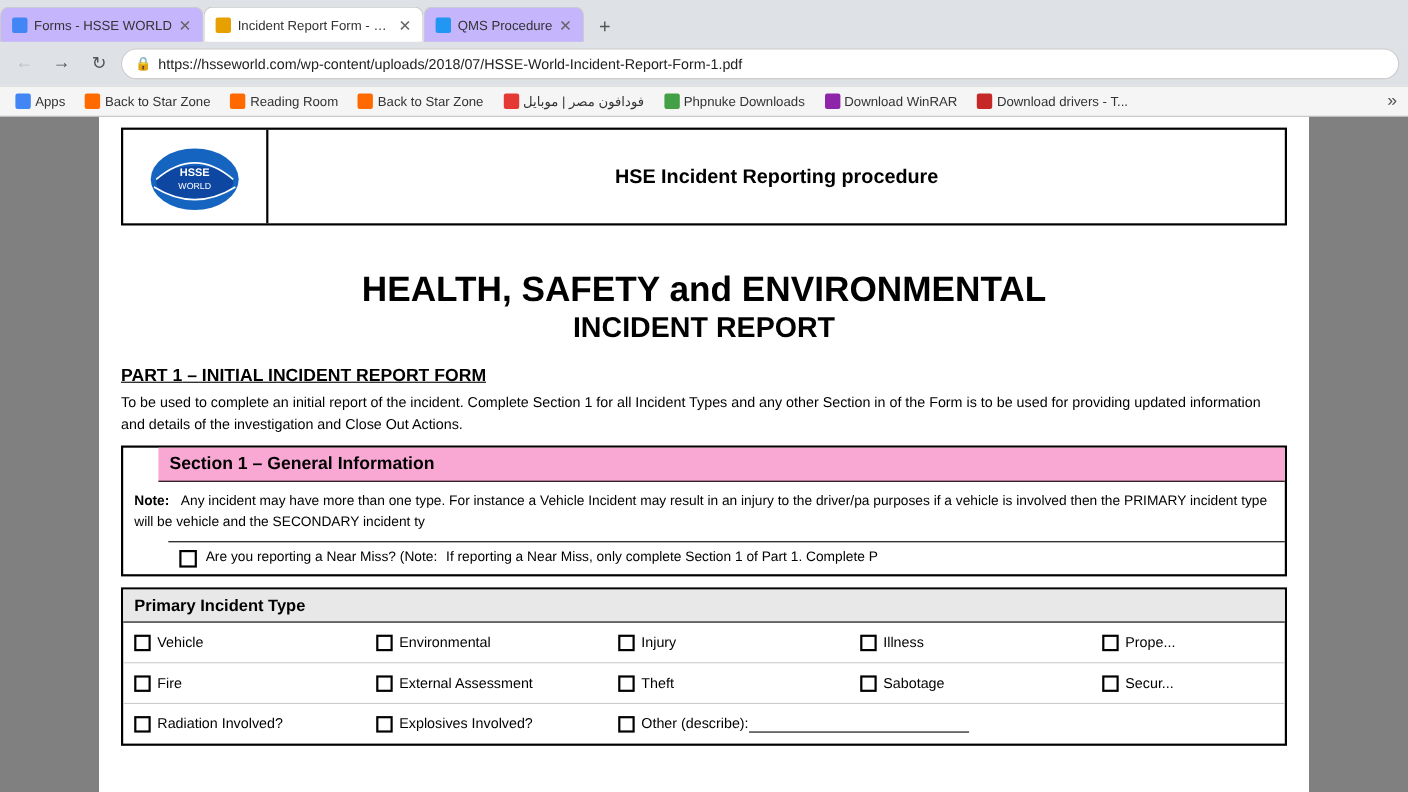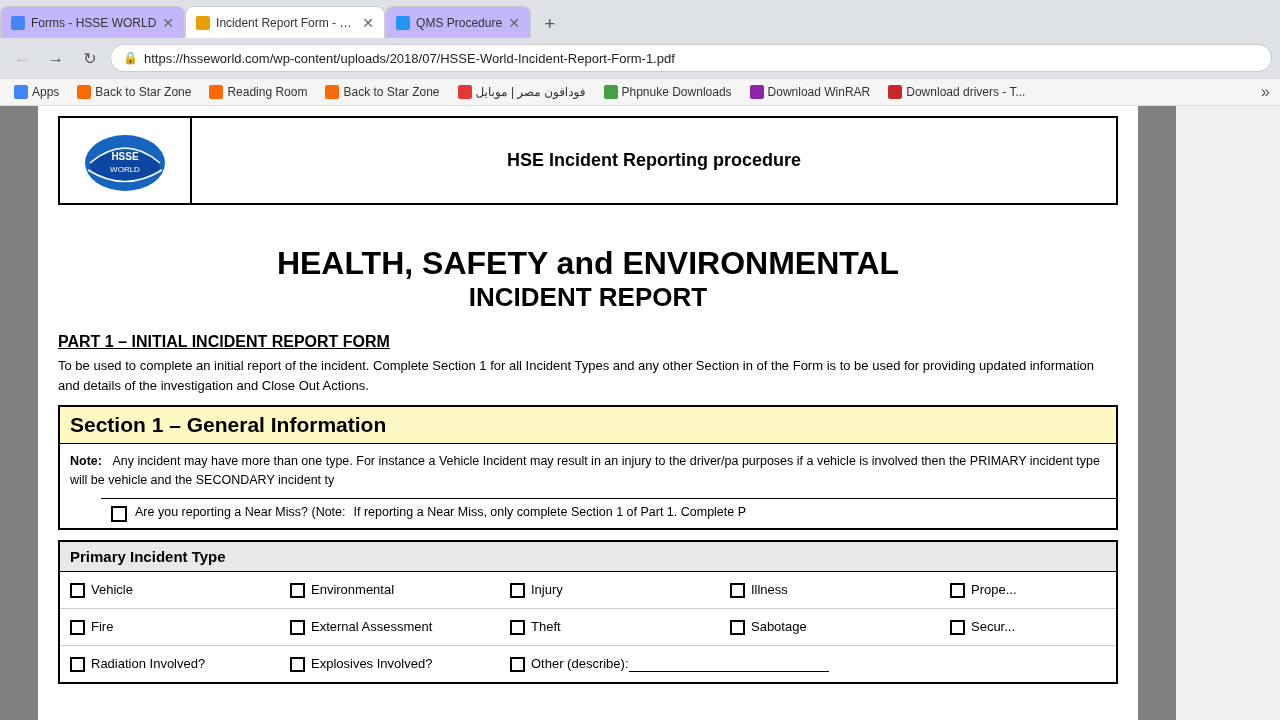--- a/index.html
+++ b/index.html
@@ -29,40 +29,40 @@
     .bookmark-favicon { width: 14px; height: 14px; border-radius: 2px; flex-shrink: 0; }
     .bf-blue { background: #4285f4; }
     .bf-orange { background: #ff6900; }
     .bf-red { background: #e53935; }
     .bf-green { background: #43a047; }
     .bf-purple { background: #8e24aa; }
     .bf-darkred { background: #c62828; }
     .bookmarks-more { margin-left: auto; font-size: 16px; color: #555; cursor: pointer; padding: 0 4px; }
 
     
-    .pdf-viewer { width: 1176px; height: 614px;  background: #808080; overflow: hidden; display: flex; justify-content: center; padding: 0; }
+    .pdf-viewer { width: 1280px; height: 614px;  background: #808080; overflow: hidden; display: flex; justify-content: center; padding: 0; }
     .pdf-content { background: #fff; width: 1100px; min-height: 614px; padding: 0 0 20px 0; margin: 0; position: relative; overflow: hidden; }
 
     
     .pdf-header { border: 2px solid #000; margin: 10px 20px; padding: 0; display: flex; align-items: center; }
     .pdf-logo { padding: 10px 20px; border-right: 2px solid #000; }
     .pdf-header-title { padding: 10px 20px; font-size: 18px; font-weight: bold; color: #000; text-align: center; flex: 1; }
     
     .pdf-main-title { text-align: center; padding: 30px 20px 10px; }
     .pdf-main-title h1 { font-size: 26px; font-weight: 900; color: #000; }
     
     .pdf-body { padding: 0 20px; }
     
     .part-heading { font-size: 16px; font-weight: bold; color: #000; margin: 10px 0 5px 0; }
     .part-heading span { text-decoration: underline; }
     
     .part-description { font-size: 13px; color: #000; line-height: 1.5; margin-bottom: 10px; }
     
     .section-box { border: 2px solid #000; margin: 10px 0; }
-    .section-header { background: #fef9c3; padding: 6px 10px; font-size: 21px; font-weight: bold; border-bottom: 1px solid #000; }
+    .section-header { background: #f9a8d4; padding: 6px 10px; font-size: 16px; font-weight: bold; border-bottom: 1px solid #000; margin-left: 32px; }
     .section-content { padding: 8px 10px; }
     .section-content p { font-size: 12.5px; line-height: 1.5; }
     
     .checkbox-row { display: flex; align-items: flex-start; gap: 8px; padding: 6px 10px; border-top: 1px solid #000; font-size: 12.5px; margin-left: 41px; }
     .cb-box { width: 16px; height: 16px; border: 2px solid #000; flex-shrink: 0; margin-top: 1px; }
     
     .incident-type-box { border: 2px solid #000; margin: 10px 0; }
     .incident-type-header { background: #e8e8e8; padding: 6px 10px; font-size: 15px; font-weight: bold; border-bottom: 1px solid #000; }
     
     .incident-type-grid { display: grid; grid-template-columns: 1fr 1fr 1fr 1fr 0.8fr; padding: 6px 0; }

